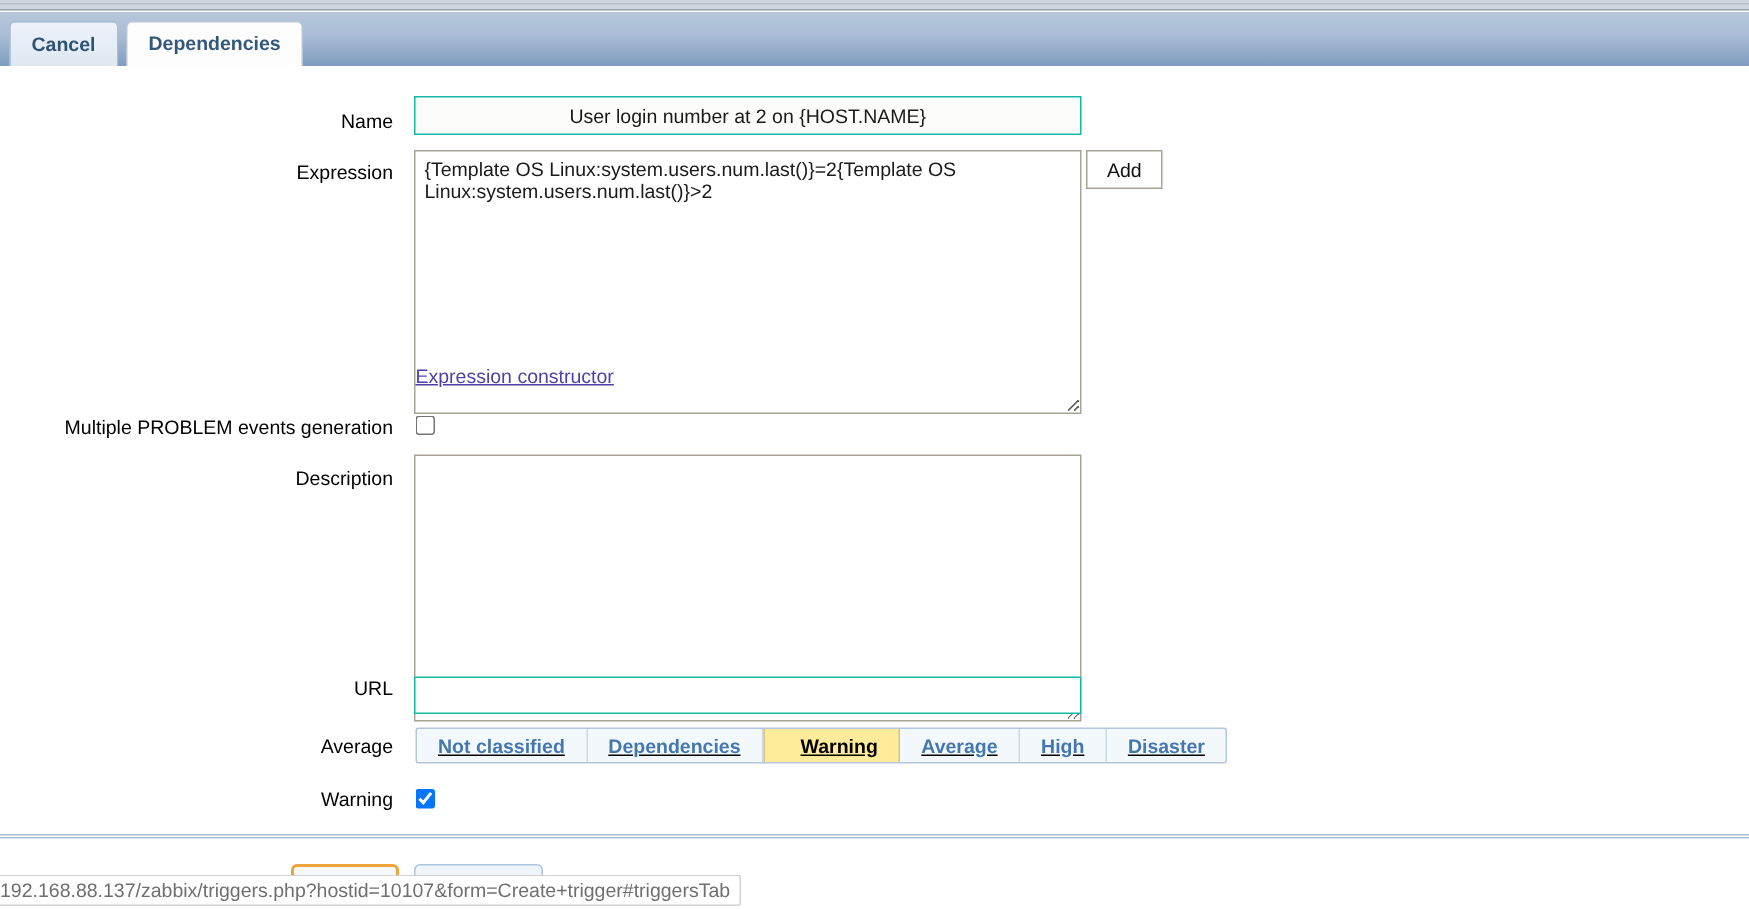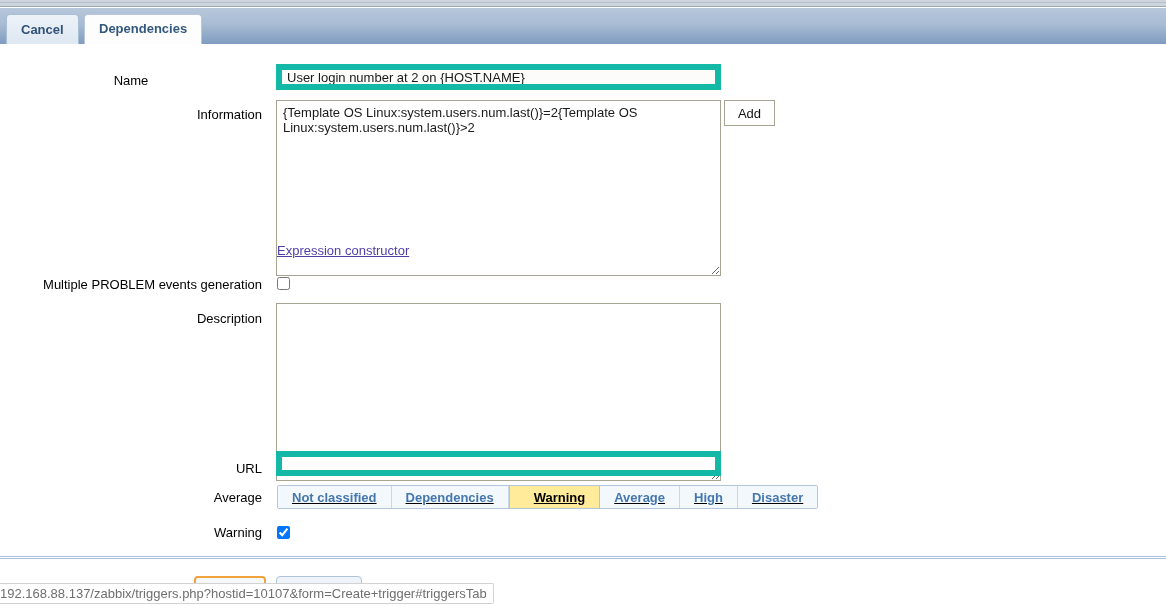--- a/index.html
+++ b/index.html
@@ -89,27 +89,28 @@
     color: #000000;
     white-space: nowrap;
     left: 0;
     width: 262px;
   }
 
   
   .textinput {
     position: absolute;
     box-sizing: border-box;
-    border: 6px solid #14b8a6;
+    border: 1px solid #14b8a6;
     background: #fcfdfb;
     font-family: "Liberation Sans", sans-serif;
     font-size: 13px;
     color: #1a1a1a;
     padding: 3px 5px;
     outline: none;
+    text-align: center;
   }
   .textinput.plain {
     background: #ffffff;
   }
   textarea.areainput {
     position: absolute;
     box-sizing: border-box;
     border: 1px solid #a8a493;
     background: #ffffff;
     font-family: "Liberation Sans", sans-serif;
@@ -260,35 +261,35 @@
   <div class="hairline"></div>
 </div>
 
 <div id="tabbar">
   <div class="tab active">Cancel</div>
   <div class="tab inactive">Dependencies</div>
 </div>
 
 <div id="form-area">
 
-  <div class="lbl" style="top:29px;text-align:center;">Name</div>
+  <div class="lbl" style="top:29px;">Name</div>
   <input class="textinput" type="text" style="left: 276px; top: 20px; width: 445px; height: 26px;" value="User login number at 2 on {HOST.NAME}">
 
-  <div class="lbl" style="top:63px;">Information</div>
+  <div class="lbl" style="top:63px;">Expression</div>
   <textarea class="areainput" style="left: 276px; top: 56px; width: 445px; height: 176px;">{Template OS Linux:system.users.num.last()}=2{Template OS Linux:system.users.num.last()}&gt;2</textarea>
   <button class="btn-add-expr" style="left:724px; top:56px; width:51px; height:26px;">Add</button>
   <a class="link" style="left:277px; top:199px;">Expression constructor</a>
 
   <div class="lbl" style="top:233px;">Multiple PROBLEM events generation</div>
   <input class="cb" type="checkbox" style="left: 277px; top: 233px;">
 
   <div class="lbl" style="top:267px;">Description</div>
   <textarea class="areainput" style="left: 276px; top: 259px; width: 445px; height: 178px;"></textarea>
 
-  <div class="lbl" style="top:417px;">URL</div>
+  <div class="lbl" style="top:407px;">URL</div>
   <input class="textinput plain" type="text" style="left: 276px; top: 407px; width: 445px; height: 25px;" value="">
 
   <div class="lbl" style="top:446px;">Average</div>
   <div id="severity-group" style="left:277px; top:441px;">
     <div class="sev">Not classified</div>
     <div class="sev">Dependencies</div>
     <div class="sev selected">Warning</div>
     <div class="sev">Average</div>
     <div class="sev">High</div>
     <div class="sev">Disaster</div>

